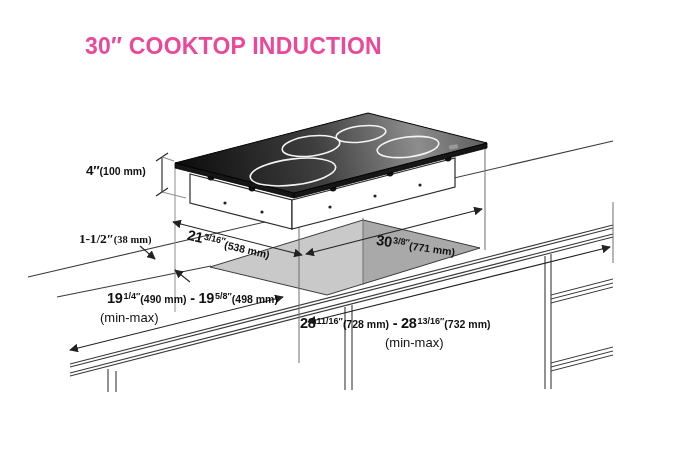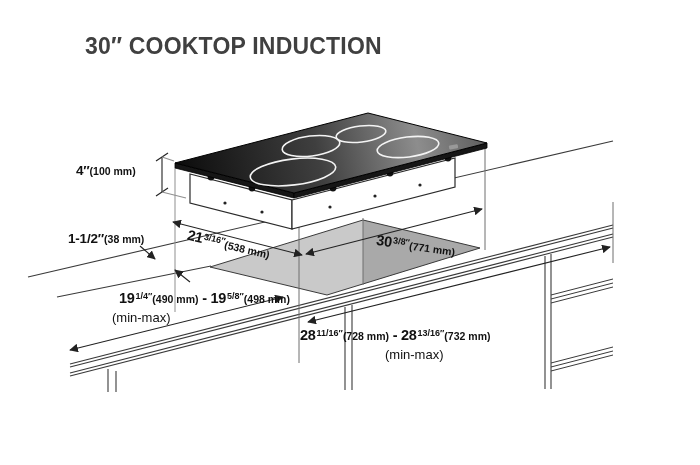--- a/index.html
+++ b/index.html
@@ -7,21 +7,21 @@
          font-family:"Liberation Sans",sans-serif;}
   #art{position:absolute;left:0;top:0;}
   .lbl{position:absolute;color:#111;white-space:nowrap;line-height:1.35;}
   .big{font-size:13.5px;font-weight:bold;letter-spacing:-0.2px;}
   .num{font-size:14.5px;font-weight:bold;letter-spacing:-0.3px;}
   .small{font-size:10.5px;font-weight:bold;}
   .frac{font-size:9px;font-weight:bold;position:relative;top:-4px;margin-left:1px;}
   .cap{font-size:13px;font-weight:normal;}
   .rot{transform-origin:left top;}
   #title{position:absolute;left:85px;top:33px;font-size:23px;font-weight:bold;
-         color:#404040;letter-spacing:0.2px;}
+         color:#ec4899;letter-spacing:0.2px;}
 </style>
 </head>
 <body>
 
 <div id="stage">
 
   <div id="title">30″ COOKTOP INDUCTION</div>
 
   <svg id="art" width="700" height="465" viewBox="0 0 700 465">
     <defs>
@@ -120,43 +120,43 @@
       <g fill="none" stroke="#f4f4f4" stroke-width="1.6">
         <ellipse cx="293" cy="172" rx="43" ry="13" transform="rotate(-7 293 172)"></ellipse>
         <ellipse cx="311" cy="146" rx="29" ry="10" transform="rotate(-7 311 146)"></ellipse>
         <ellipse cx="361" cy="134" rx="25" ry="8" transform="rotate(-7 361 134)"></ellipse>
         <ellipse cx="408" cy="147" rx="31" ry="10" transform="rotate(-7 408 147)"></ellipse>
       </g>
       <rect x="449" y="145" width="9" height="4" rx="1" fill="#999" transform="rotate(-11 453 147)"></rect>
     </g>
   </svg>
 
-  <div class="lbl" style="left:76px;top:159px;">
+  <div class="lbl" style="left:86px;top:159px;">
     <span class="big">4″</span><span class="small">(100 mm)</span>
   </div>
 
-  <div class="lbl" style="left:68px;top:227px;">
+  <div class="lbl" style="left:79px;top:227px;font-family:Liberation Serif, serif;">
     <div><span class="big">1-1/2″</span><span class="small">(38 mm)</span></div>
   </div>
 
   <div class="lbl rot" style="left:190px;top:224px;transform:rotate(13deg);">
     <span class="num">21</span><span class="frac">3/16″</span><span class="small">(538 mm)</span>
   </div>
 
   <div class="lbl rot" style="left:378px;top:229px;transform:rotate(8deg);">
     <span class="num">30</span><span class="frac">3/8″</span><span class="small">(771 mm)</span>
   </div>
 
-  <div class="lbl" style="left:112px;top:287px;">
+  <div class="lbl" style="left:100px;top:287px;">
     <div style="margin-left:7px;">
       <span class="num">19</span><span class="frac">1/4″</span><span class="small">(490 mm)</span><span class="num"> - </span><span class="num">19</span><span class="frac">5/8″</span><span class="small">(498 mm)</span>
     </div>
     <div class="cap">(min-max)</div>
   </div>
 
-  <div class="lbl" style="left:300px;top:324px;">
+  <div class="lbl" style="left:300px;top:312px;">
     <div>
       <span class="num">28</span><span class="frac">11/16″</span><span class="small">(728 mm)</span><span class="num"> - </span><span class="num">28</span><span class="frac">13/16″</span><span class="small">(732 mm)</span>
     </div>
     <div class="cap" style="margin-left:85px;">(min-max)</div>
   </div>
 
 </div>
 
 </body></html>

